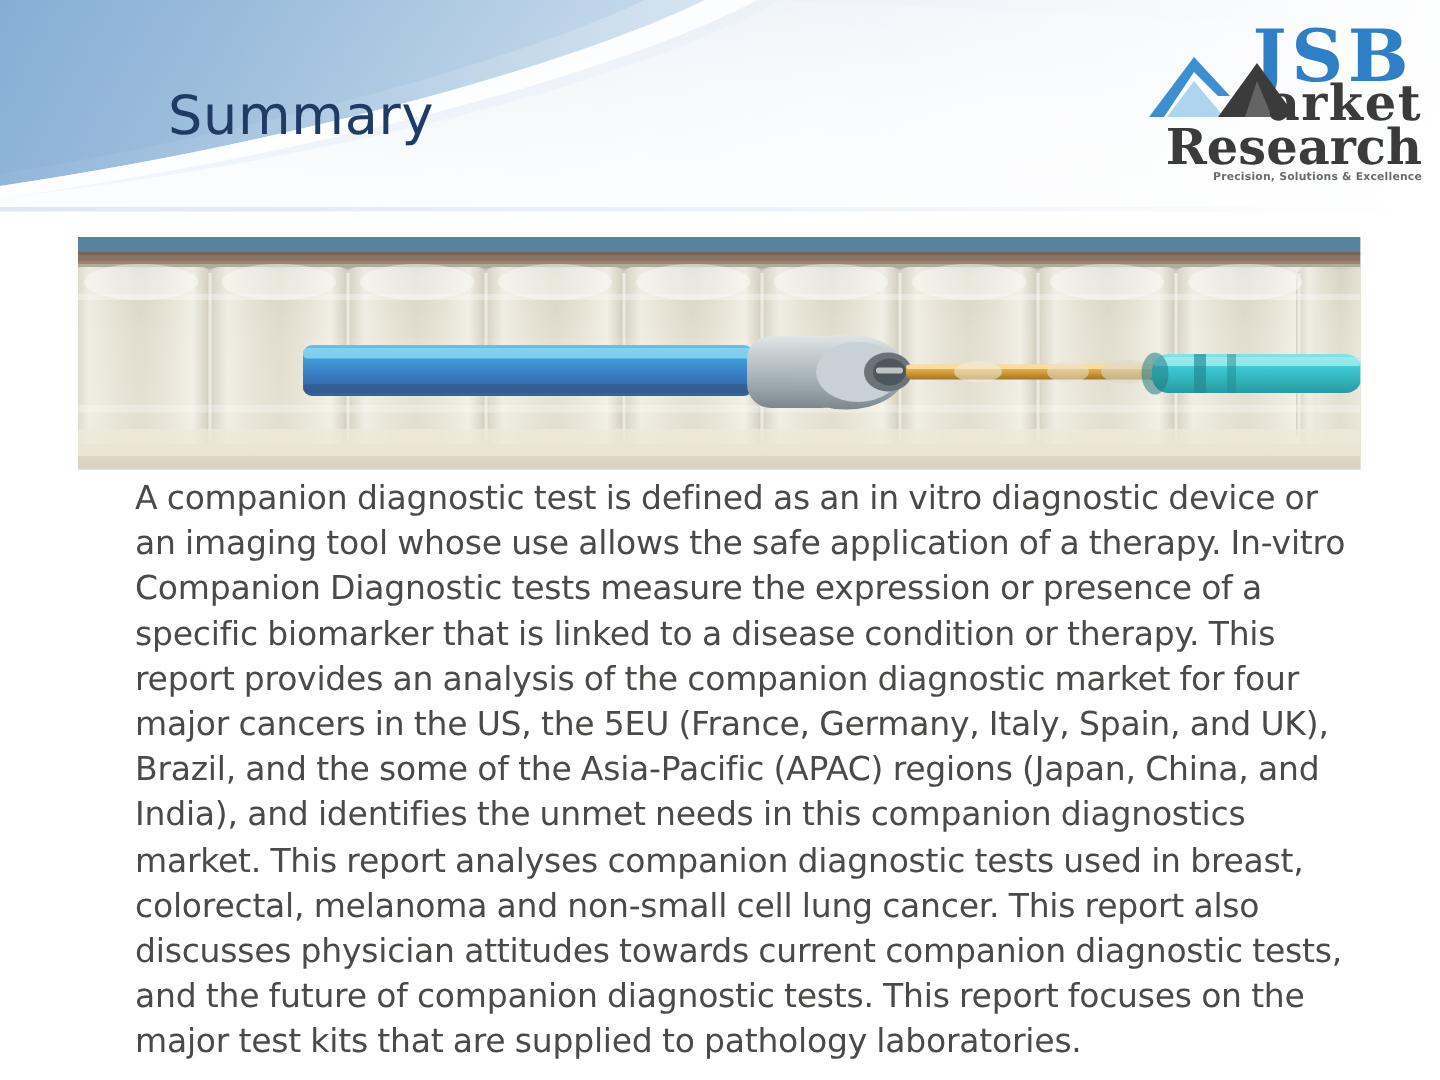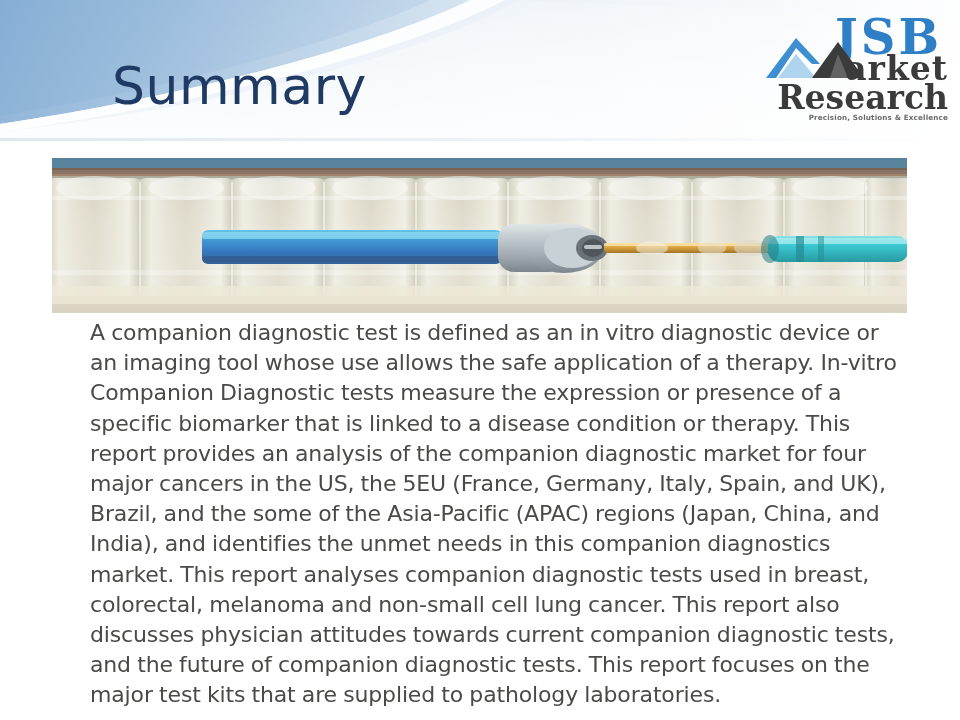--- a/index.html
+++ b/index.html
@@ -51,21 +51,21 @@
     left: 0;
     top: 138px;
     width: 960px;
     height: 3px;
     background: linear-gradient(90deg,#dfe8f1 0%, #eef3f8 55%, #ffffff 100%);
   }
   .page-title {
     position: absolute;
     left: 112px;
     top: 60px;
-    font-size: 52px;
+    font-size: 36px;
     font-weight: 400;
     letter-spacing: 0.5px;
     color: #1f3a63;
     font-family: "DejaVu Sans", sans-serif;
     line-height: 1;
   }
 
   
   .logo {
     position: absolute;

